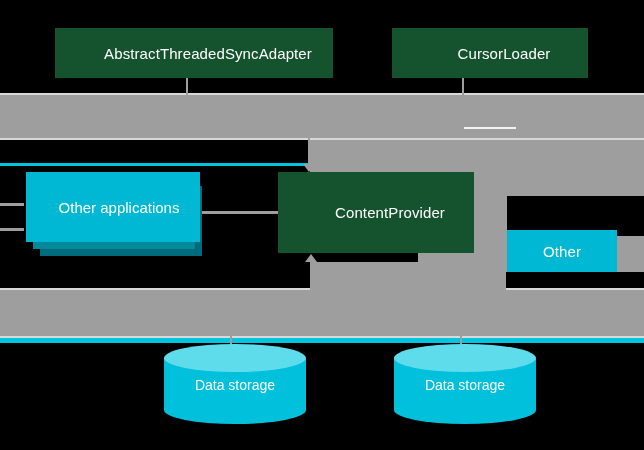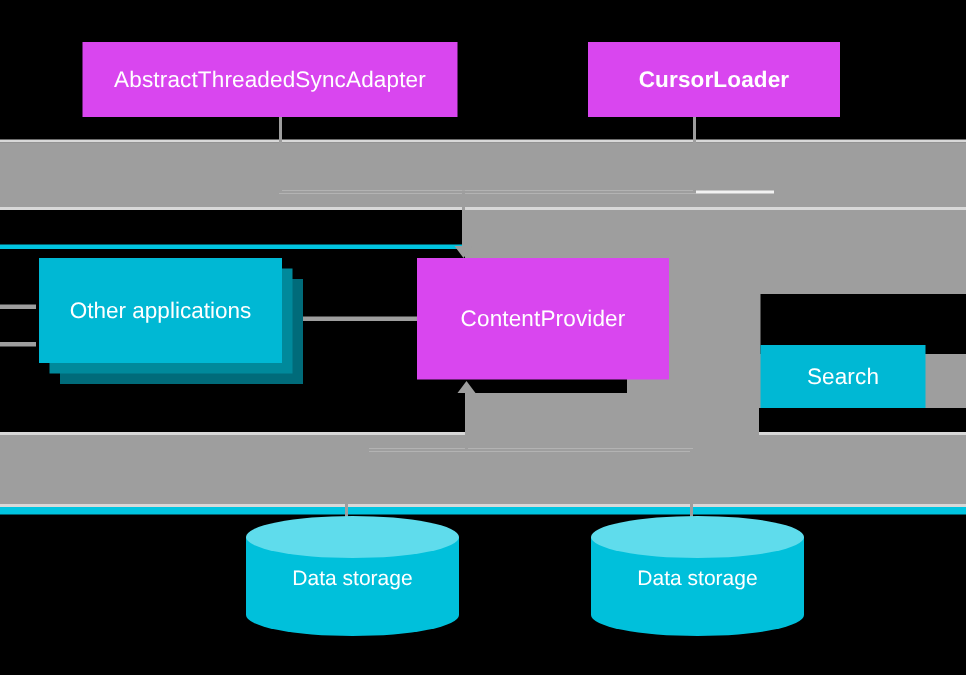--- a/index.html
+++ b/index.html
@@ -23,21 +23,21 @@
     align-items: center;
     justify-content: center;
     color: #ffffff;
     font-size: 15px;
     font-weight: 400;
     letter-spacing: 0.1px;
     text-align: center;
     white-space: nowrap;
     z-index: 40;
   }
-  .node.green { background: #d946ef; }
+  .node.green { background: #14532d; padding-left: 28px; }
   .node.cyan  { background: #00b8d4; }
 
   
   .stack { position: absolute; z-index: 40; }
   .stack .card {
     position: absolute;
     background: #00b8d4;
   }
   .stack .shadow2 { background: #006b7a; }
   .stack .shadow1 { background: #00899b; }
@@ -158,39 +158,39 @@
   <div class="conn" style="left:230px;top:299px;width:80px;height:2px;"></div>
   <div class="conn" style="left:460px;top:300px;width:2px;height:45px;"></div>
   <div class="conn" style="left:310px;top:299px;width:152px;height:2px;"></div>
   <div class="conn" style="left:310px;top:262px;width:2px;height:38px;"></div>
   <div class="arrow up" style="left:305px;top:254px;"></div>
 
   <div class="node green" style="left:55px;top:28px;width:250px;height:50px;">
     <span>AbstractThreadedSyncAdapter</span>
   </div>
 
-  <div class="node green" style="left:392px;top:28px;width:168px;height:50px;font-weight:bold;">
+  <div class="node green" style="left:392px;top:28px;width:168px;height:50px;">
     <span>CursorLoader</span>
   </div>
 
   <div class="node green" style="left:278px;top:172px;width:168px;height:81px;">
     <span>ContentProvider</span>
   </div>
 
   <div class="stack" style="left:26px;top:172px;width:176px;height:84px;">
     <div class="card shadow2" style="left:14px;top:14px;width:162px;height:70px;"></div>
     <div class="card shadow1" style="left:7px;top:7px;width:162px;height:70px;"></div>
-    <div class="card front" style="left:0;top:0;width:162px;height:70px;">
+    <div class="card front" style="left:0;top:0;width:162px;height:70px;padding-left:12px;">
       <span>Other applications</span>
     </div>
   </div>
 
 
   <div class="node cyan" style="left:507px;top:230px;width:110px;height:42px;">
-    <span>Search</span>
+    <span>Other</span>
   </div>
 
   <div class="cyl" style="left:164px;top:344px;width:142px;height:80px;">
     <div class="body" style="top:14px;height:52px;"></div>
     <div class="bottom" style="height:28px;"></div>
     <div class="top" style="height:28px;"></div>
     <div class="cyl-label" style="top:33px;">Data storage</div>
   </div>
 
   <div class="cyl" style="left:394px;top:344px;width:142px;height:80px;">

